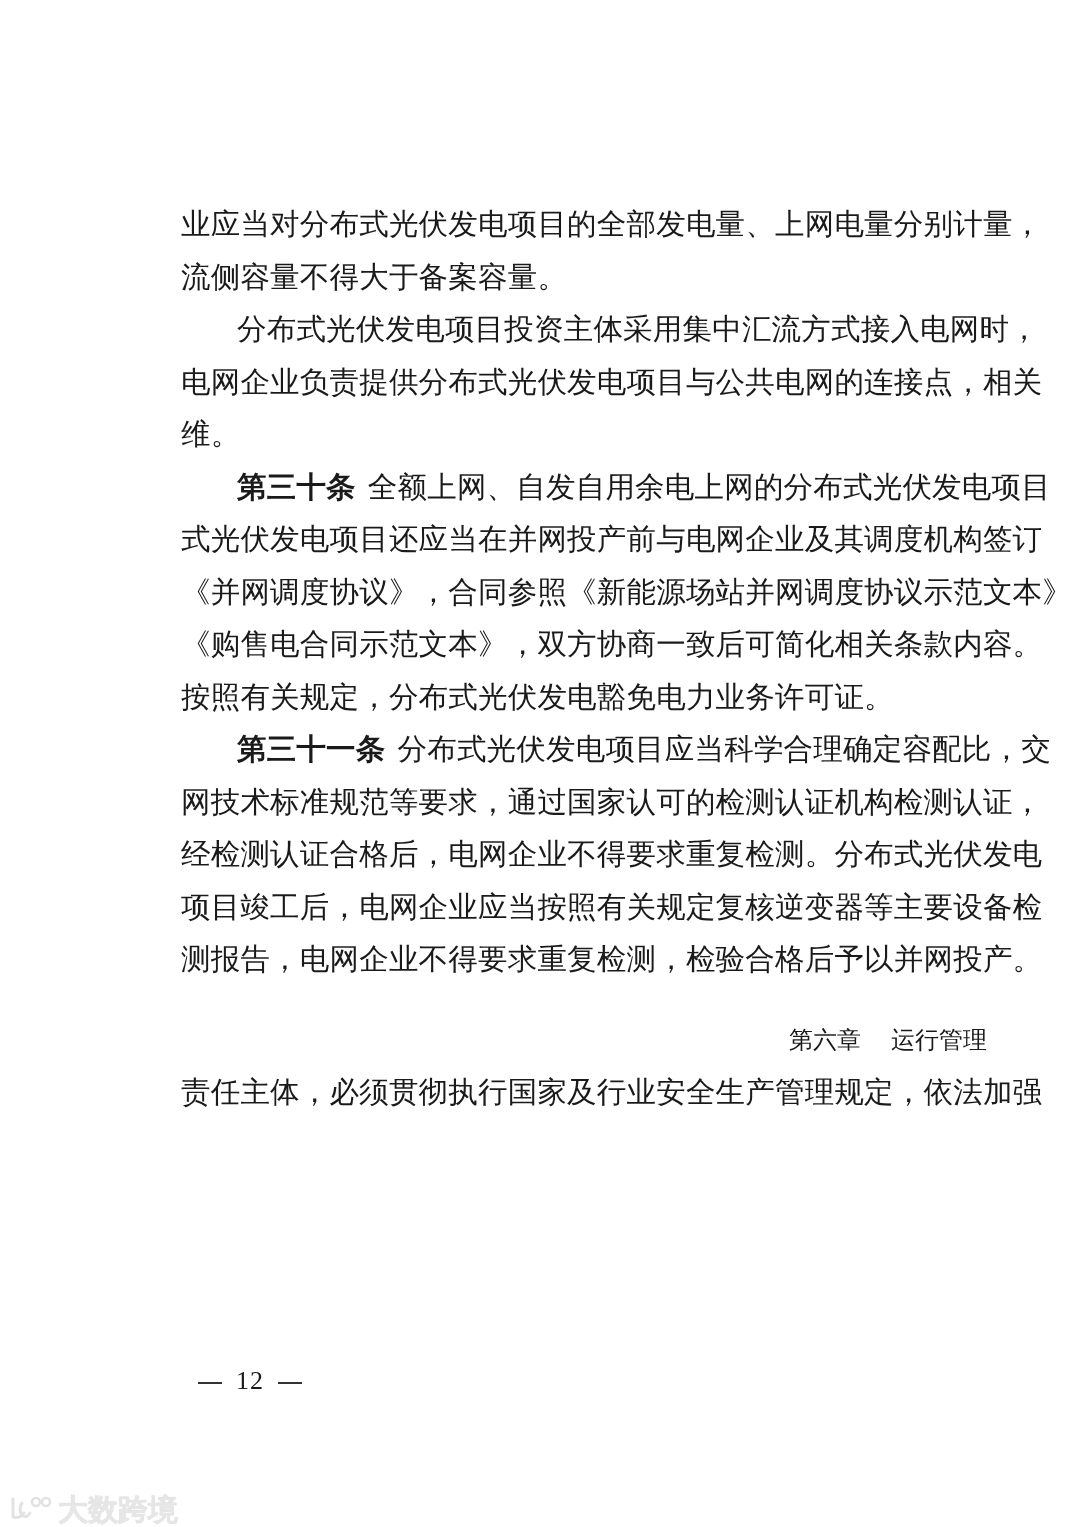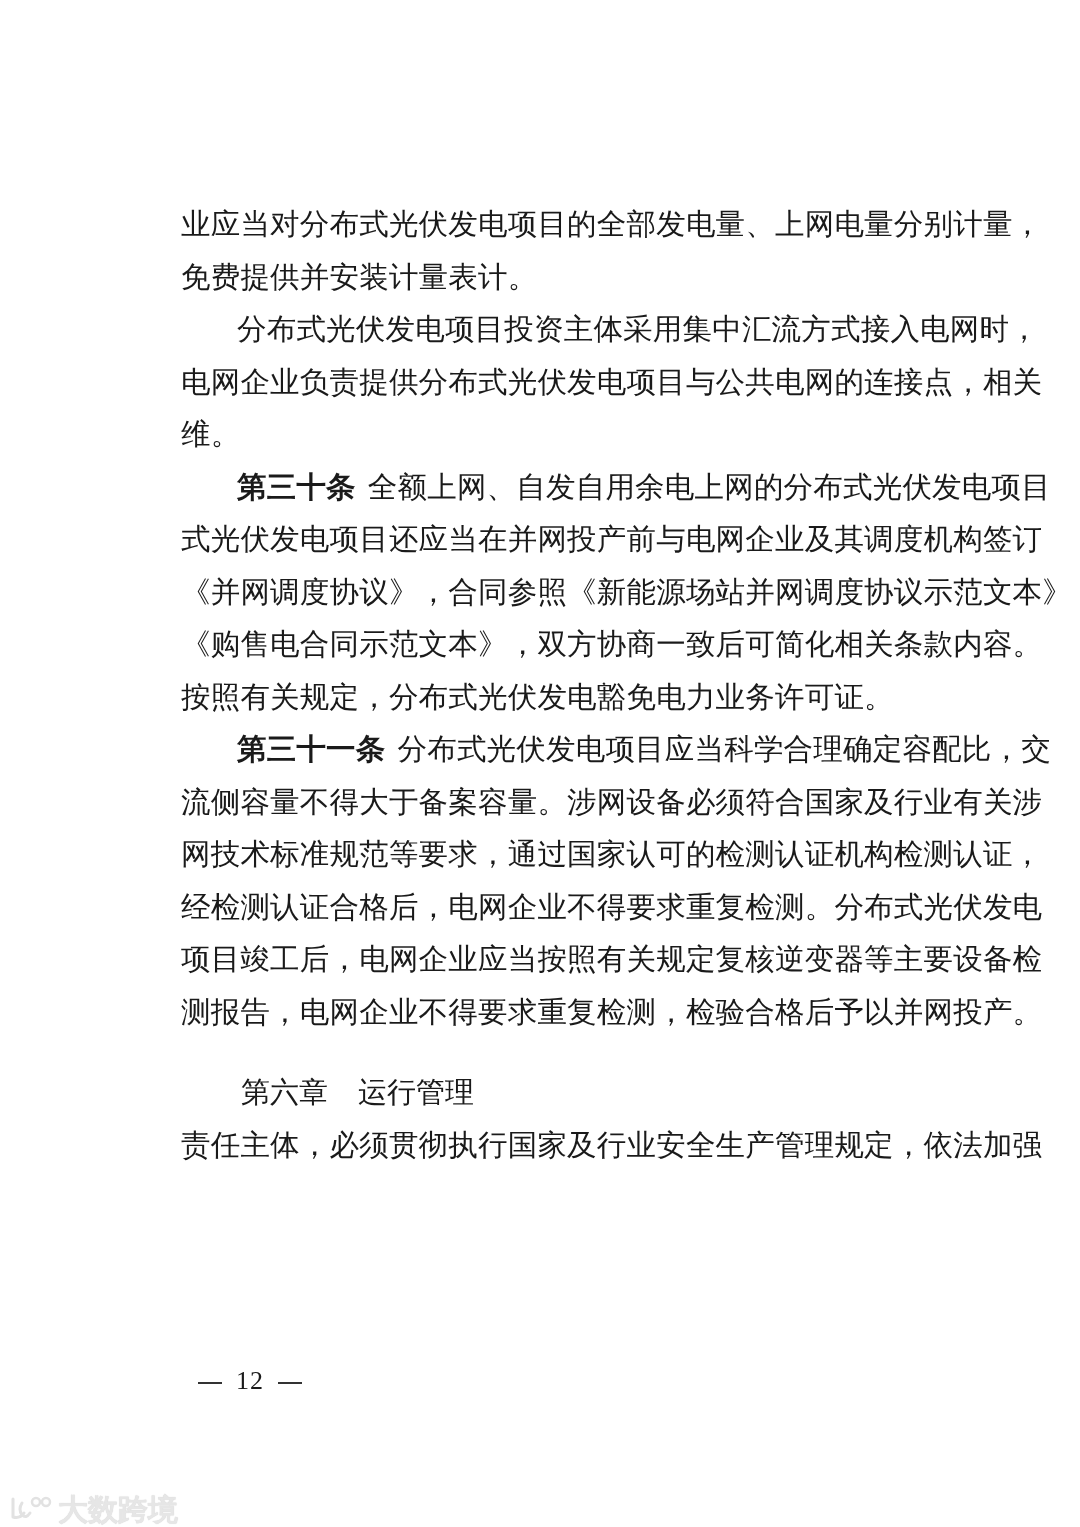--- a/index.html
+++ b/index.html
@@ -30,24 +30,24 @@
     letter-spacing: 0.2px;
   }
   .indent {
     padding-left: 56px;
   }
   .article-no {
     font-weight: bold;
     margin-right: 12px;
   }
   .chapter {
-    text-align: left;
+    text-align: right;
     height: 52.5px;
     line-height: 52.5px;
-    font-size: 29px;
+    font-size: 24px;
     margin-top: 28px;
     padding-left: 60px;
   }
   .chapter .gap {
     display: inline-block;
     width: 30px;
   }
   .page-number {
     position: absolute;
     left: 184px;
@@ -80,21 +80,21 @@
     margin-right: 4px;
   }
 </style>
 </head>
 <body>
 
 <div class="page">
 
   <div>
     <div class="line">业应当对分布式光伏发电项目的全部发电量、上网电量分别计量，</div>
-    <div class="line">免费提供并安装计量表计。</div>
+    <div class="line">流侧容量不得大于备案容量。</div>
   </div>
 
   <div>
     <div class="line indent">分布式光伏发电项目投资主体采用集中汇流方式接入电网时，</div>
     <div class="line">电网企业负责提供分布式光伏发电项目与公共电网的连接点，相关</div>
     <div class="line">维。</div>
   </div>
 
   <div>
     <div class="line indent">
@@ -103,21 +103,20 @@
     <div class="line">式光伏发电项目还应当在并网投产前与电网企业及其调度机构签订</div>
     <div class="line">《并网调度协议》，合同参照《新能源场站并网调度协议示范文本》</div>
     <div class="line">《购售电合同示范文本》，双方协商一致后可简化相关条款内容。</div>
     <div class="line">按照有关规定，分布式光伏发电豁免电力业务许可证。</div>
   </div>
 
   <div>
     <div class="line indent">
       <span class="article-no">第三十一条</span><span>分布式光伏发电项目应当科学合理确定容配比，交</span>
     </div>
-    <div class="line">流侧容量不得大于备案容量。涉网设备必须符合国家及行业有关涉</div>
     <div class="line">网技术标准规范等要求，通过国家认可的检测认证机构检测认证，</div>
     <div class="line">经检测认证合格后，电网企业不得要求重复检测。分布式光伏发电</div>
     <div class="line">项目竣工后，电网企业应当按照有关规定复核逆变器等主要设备检</div>
     <div class="line">测报告，电网企业不得要求重复检测，检验合格后予以并网投产。</div>
   </div>
 
   <div class="chapter">
     <span>第六章</span><span class="gap"></span><span>运行管理</span>
   </div>
 

